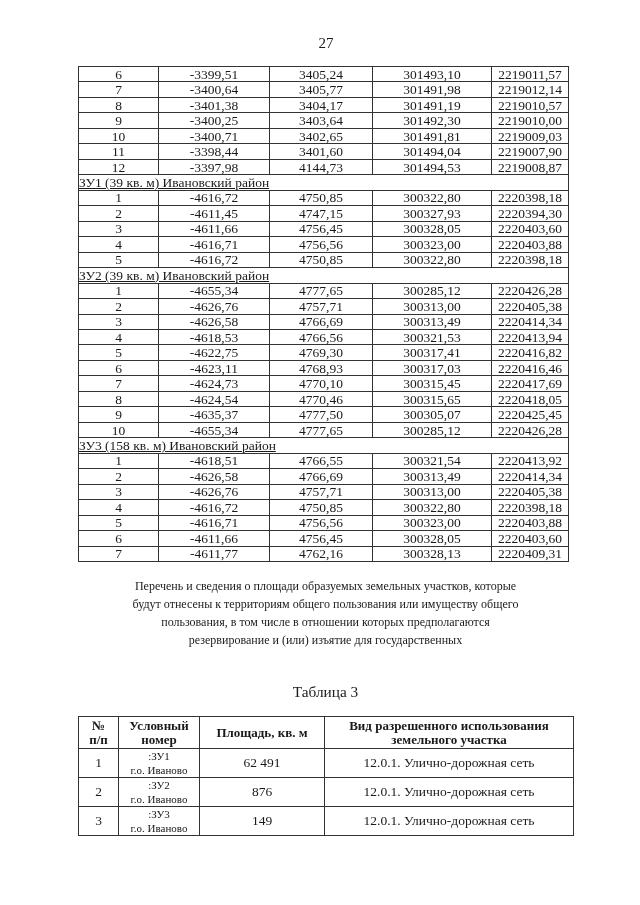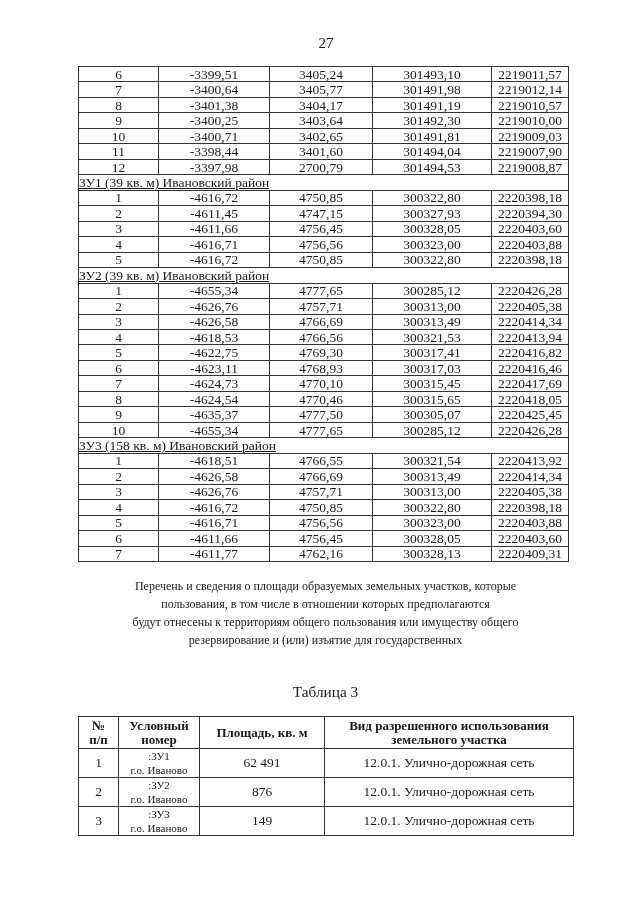--- a/index.html
+++ b/index.html
@@ -140,21 +140,21 @@
       <tr>
         <td>11</td>
         <td>-3398,44</td>
         <td>3401,60</td>
         <td>301494,04</td>
         <td>2219007,90</td>
       </tr>
       <tr>
         <td>12</td>
         <td>-3397,98</td>
-        <td>2700,79</td>
+        <td>4144,73</td>
         <td>301494,53</td>
         <td>2219008,87</td>
       </tr>
       <tr>
         <td colspan="5" class="section-title">ЗУ1 (39 кв. м) Ивановский район</td>
       </tr>
       <tr>
         <td>1</td>
         <td>-4616,72</td>
         <td>4750,85</td>
@@ -312,22 +312,22 @@
         <td>-4611,77</td>
         <td>4762,16</td>
         <td>300328,13</td>
         <td>2220409,31</td>
       </tr>
     </tbody>
 </table>
 
 <div class="heading">
   <div>Перечень и сведения о площади образуемых земельных участков, которые</div>
+  <div>будут отнесены к территориям общего пользования или имуществу общего</div>
   <div>пользования, в том числе в отношении которых предполагаются</div>
-  <div>будут отнесены к территориям общего пользования или имуществу общего</div>
   <div>резервирование и (или) изъятие для государственных</div>
 </div>
 
 <div class="table-caption">Таблица 3</div>
 
 <table class="summary-table">
   <colgroup>
     <col style="width:40px">
     <col style="width:81px">
     <col style="width:125px">

